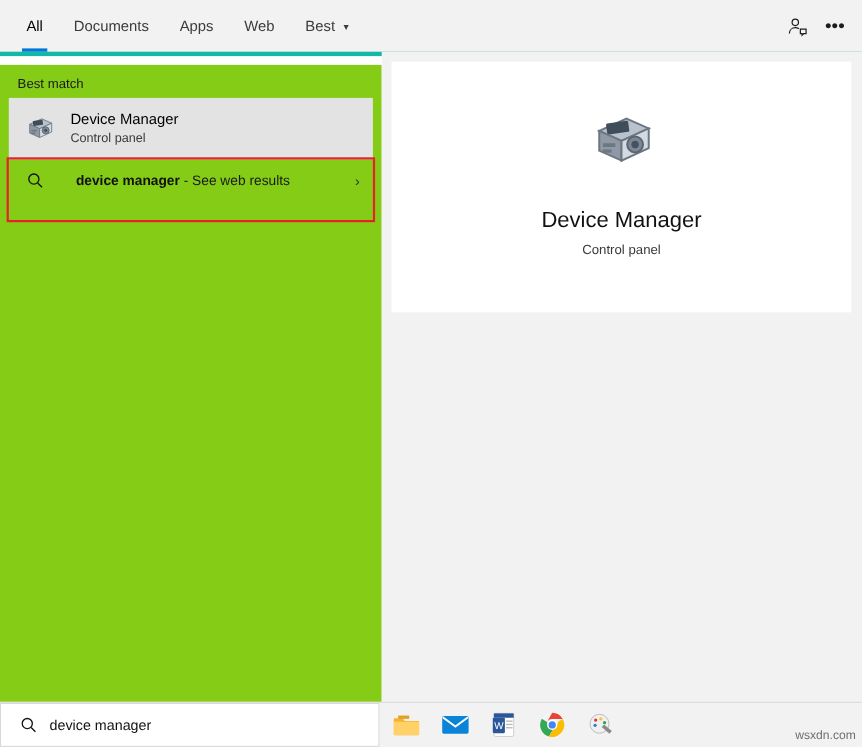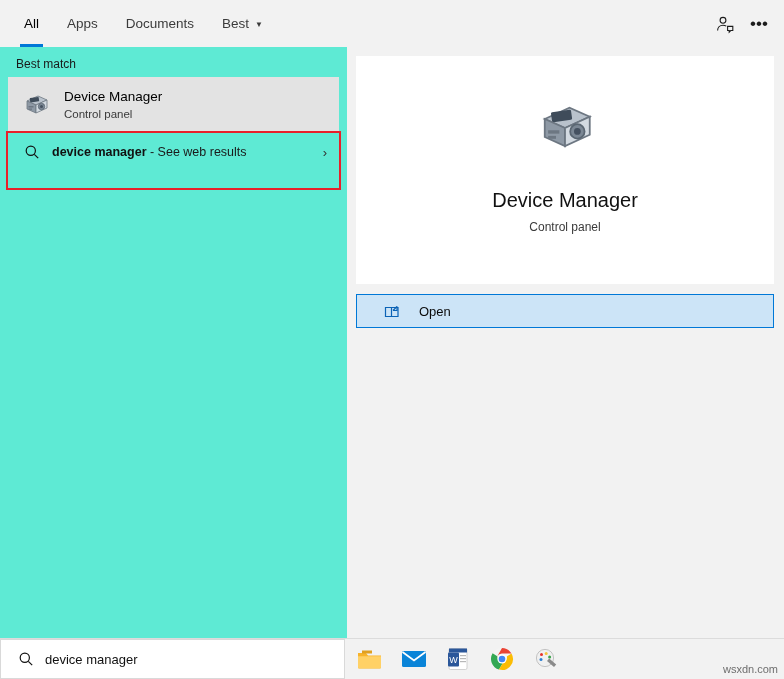--- a/index.html
+++ b/index.html
@@ -42,22 +42,22 @@
   .topright{
     position:absolute;right:8px;top:0;height:47px;display:flex;align-items:center;
   }
   .topicon{
     width:34px;height:34px;display:flex;align-items:center;justify-content:center;
     color:#1c1c1c;
   }
   .dots{font-size:17px;letter-spacing:0px;}
   
   .leftpane{
-    position:absolute;left:0;top:47px;width:347px;height:592px;
-    background:#5eead4;
+    position:absolute;left:0;top:59px;width:347px;height:592px;
+    background:#84cc16;
   }
   .sectionlabel{
     font-size:12px;color:#1a1a1a;
     padding:10px 0 6px 16px;
     font-weight:400;
   }
   .bestmatch-wrap{
     position:relative;
     margin:0 2px;
   }
@@ -84,20 +84,21 @@
   }
   .result-text .sub{
     font-size:11.5px;color:#3a3a3a;line-height:15px;margin-top:2px;
   }
   .web-item{
     display:flex;align-items:center;
     height:38px;
     margin:0 6px;
     padding-left:12px;
     position:relative;
+    gap:17px;
   }
   .web-item .searchico{
     width:28px;height:28px;display:flex;align-items:center;justify-content:center;
     margin-right:6px;color:#111;
   }
   .web-item .webtext{
     font-size:12.5px;color:#111;
   }
   .web-item .webtext b{font-weight:700;}
   .web-item .webtext span.muted{color:#1a1a1a;font-weight:400;}
@@ -168,24 +169,27 @@
 </style>
 </head>
 <body>
 
 <div class="topbar">
   <div class="tabs">
     <div class="tab active">
       <span>All</span>
     </div>
     <div class="tab">
+      <span>Documents</span>
+    </div>
+    <div class="tab">
       <span>Apps</span>
     </div>
     <div class="tab">
-      <span>Documents</span>
+      <span>Web</span>
     </div>
     <div class="tab">
       <span>Best</span>
       <span class="caret">▼</span>
     </div>
   </div>
   <div class="topright">
     <div class="topicon">
       <svg width="20" height="20" viewBox="0 0 20 20">
         <circle cx="8" cy="6.3" r="2.9" fill="none" stroke="#1c1c1c" stroke-width="1.1"></circle>
@@ -255,31 +259,20 @@
         <circle cx="21.5" cy="17.5" r="3.2" fill="#7b8794" stroke="#5a6672" stroke-width="0.8"></circle>
         <circle cx="21.5" cy="17.5" r="1.5" fill="#455160"></circle>
         <rect x="8.5" y="17" width="5" height="1.5" fill="#6d7782"></rect>
         <rect x="8.5" y="19.5" width="3.5" height="1.3" fill="#6d7782"></rect>
       </svg>
     </div>
     <div class="preview-title">Device Manager</div>
     <div class="preview-sub">Control panel</div>
   </div>
 
-  <div class="open-row">
-    <div class="openico">
-      <svg width="16" height="14" viewBox="0 0 16 14">
-        <path d="M1.5 3.5 h6 v9 h-6 z" fill="none" stroke="#0b63b6" stroke-width="1.2"></path>
-        <path d="M7.5 3.5 h6.5 v9 h-6.5" fill="none" stroke="#0b63b6" stroke-width="1.2"></path>
-        <path d="M9 6.5 h4 v-4" fill="none" stroke="#0b63b6" stroke-width="1.2"></path>
-        <line x1="9" y1="6.5" x2="13" y2="2.5" stroke="#0b63b6" stroke-width="1.2"></line>
-      </svg>
-    </div>
-    <div class="openlabel">Open</div>
-  </div>
 </div>
 
 <div class="bottombar">
   <div class="searchbox">
     <div class="sico">
       <svg width="16" height="16" viewBox="0 0 16 16">
         <circle cx="6.8" cy="6.8" r="4.6" fill="none" stroke="#111" stroke-width="1.2"></circle>
         <line x1="10.3" y1="10.3" x2="14.2" y2="14.2" stroke="#111" stroke-width="1.2"></line>
       </svg>
     </div>

